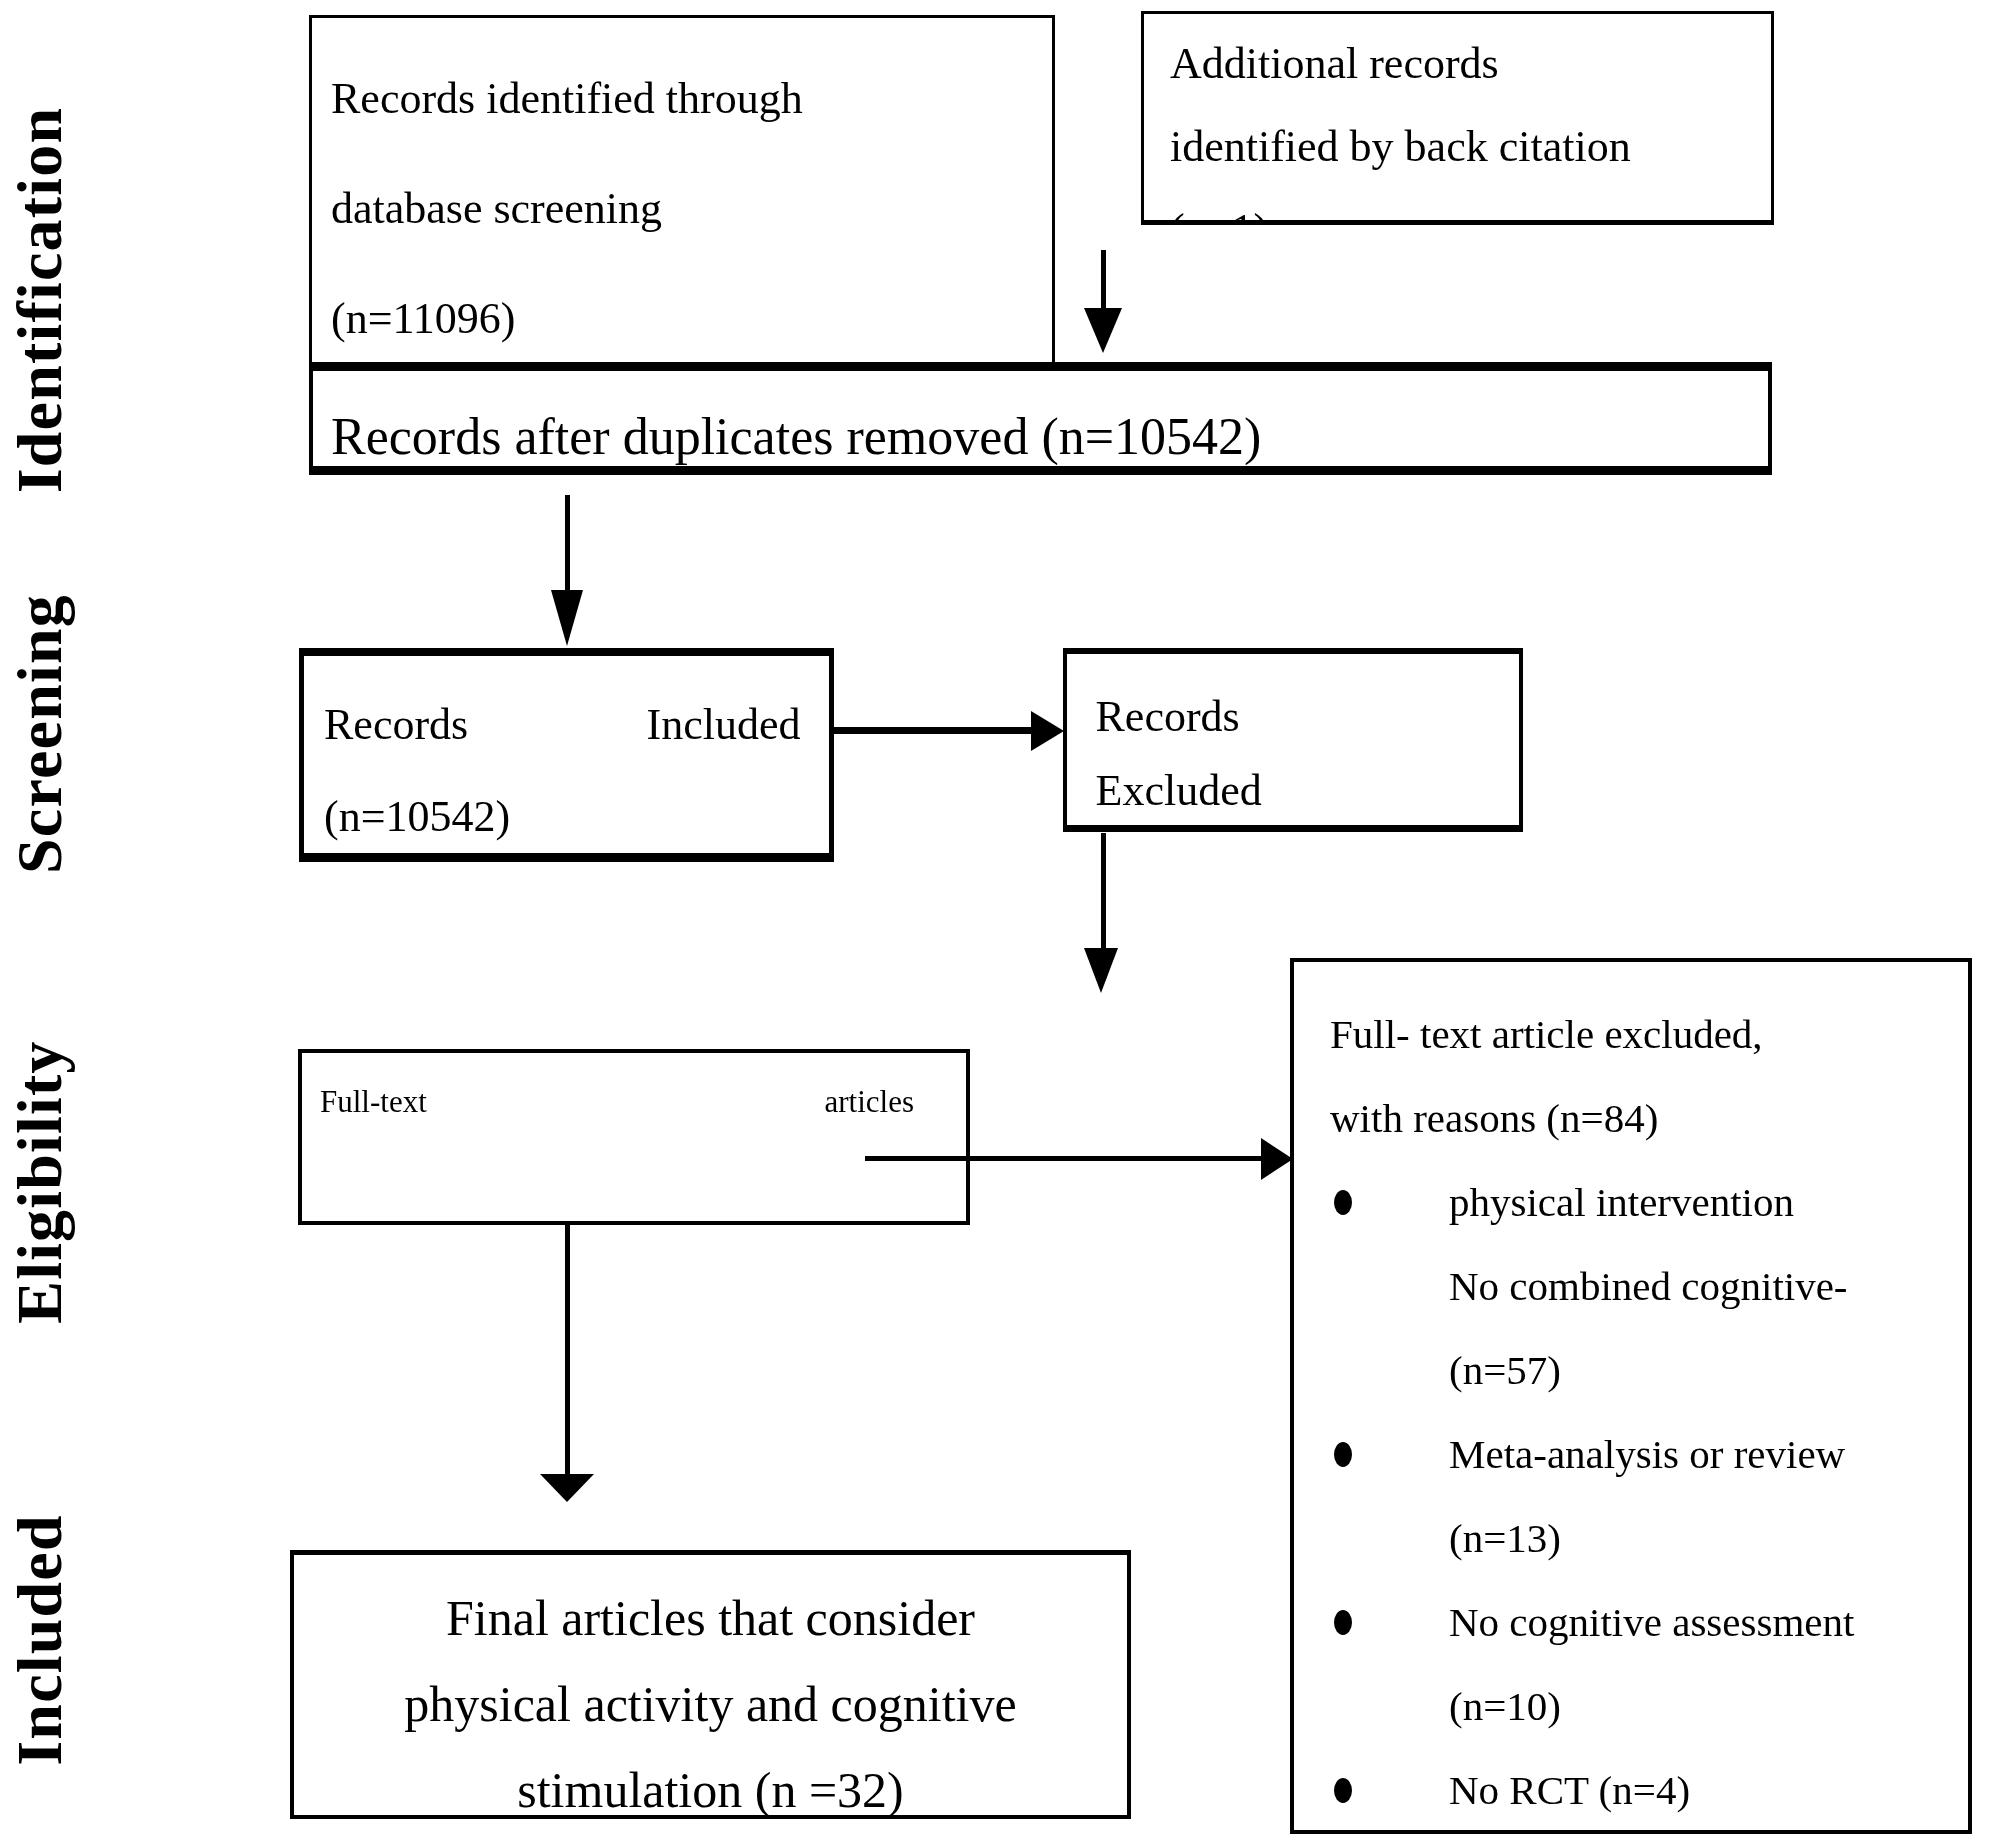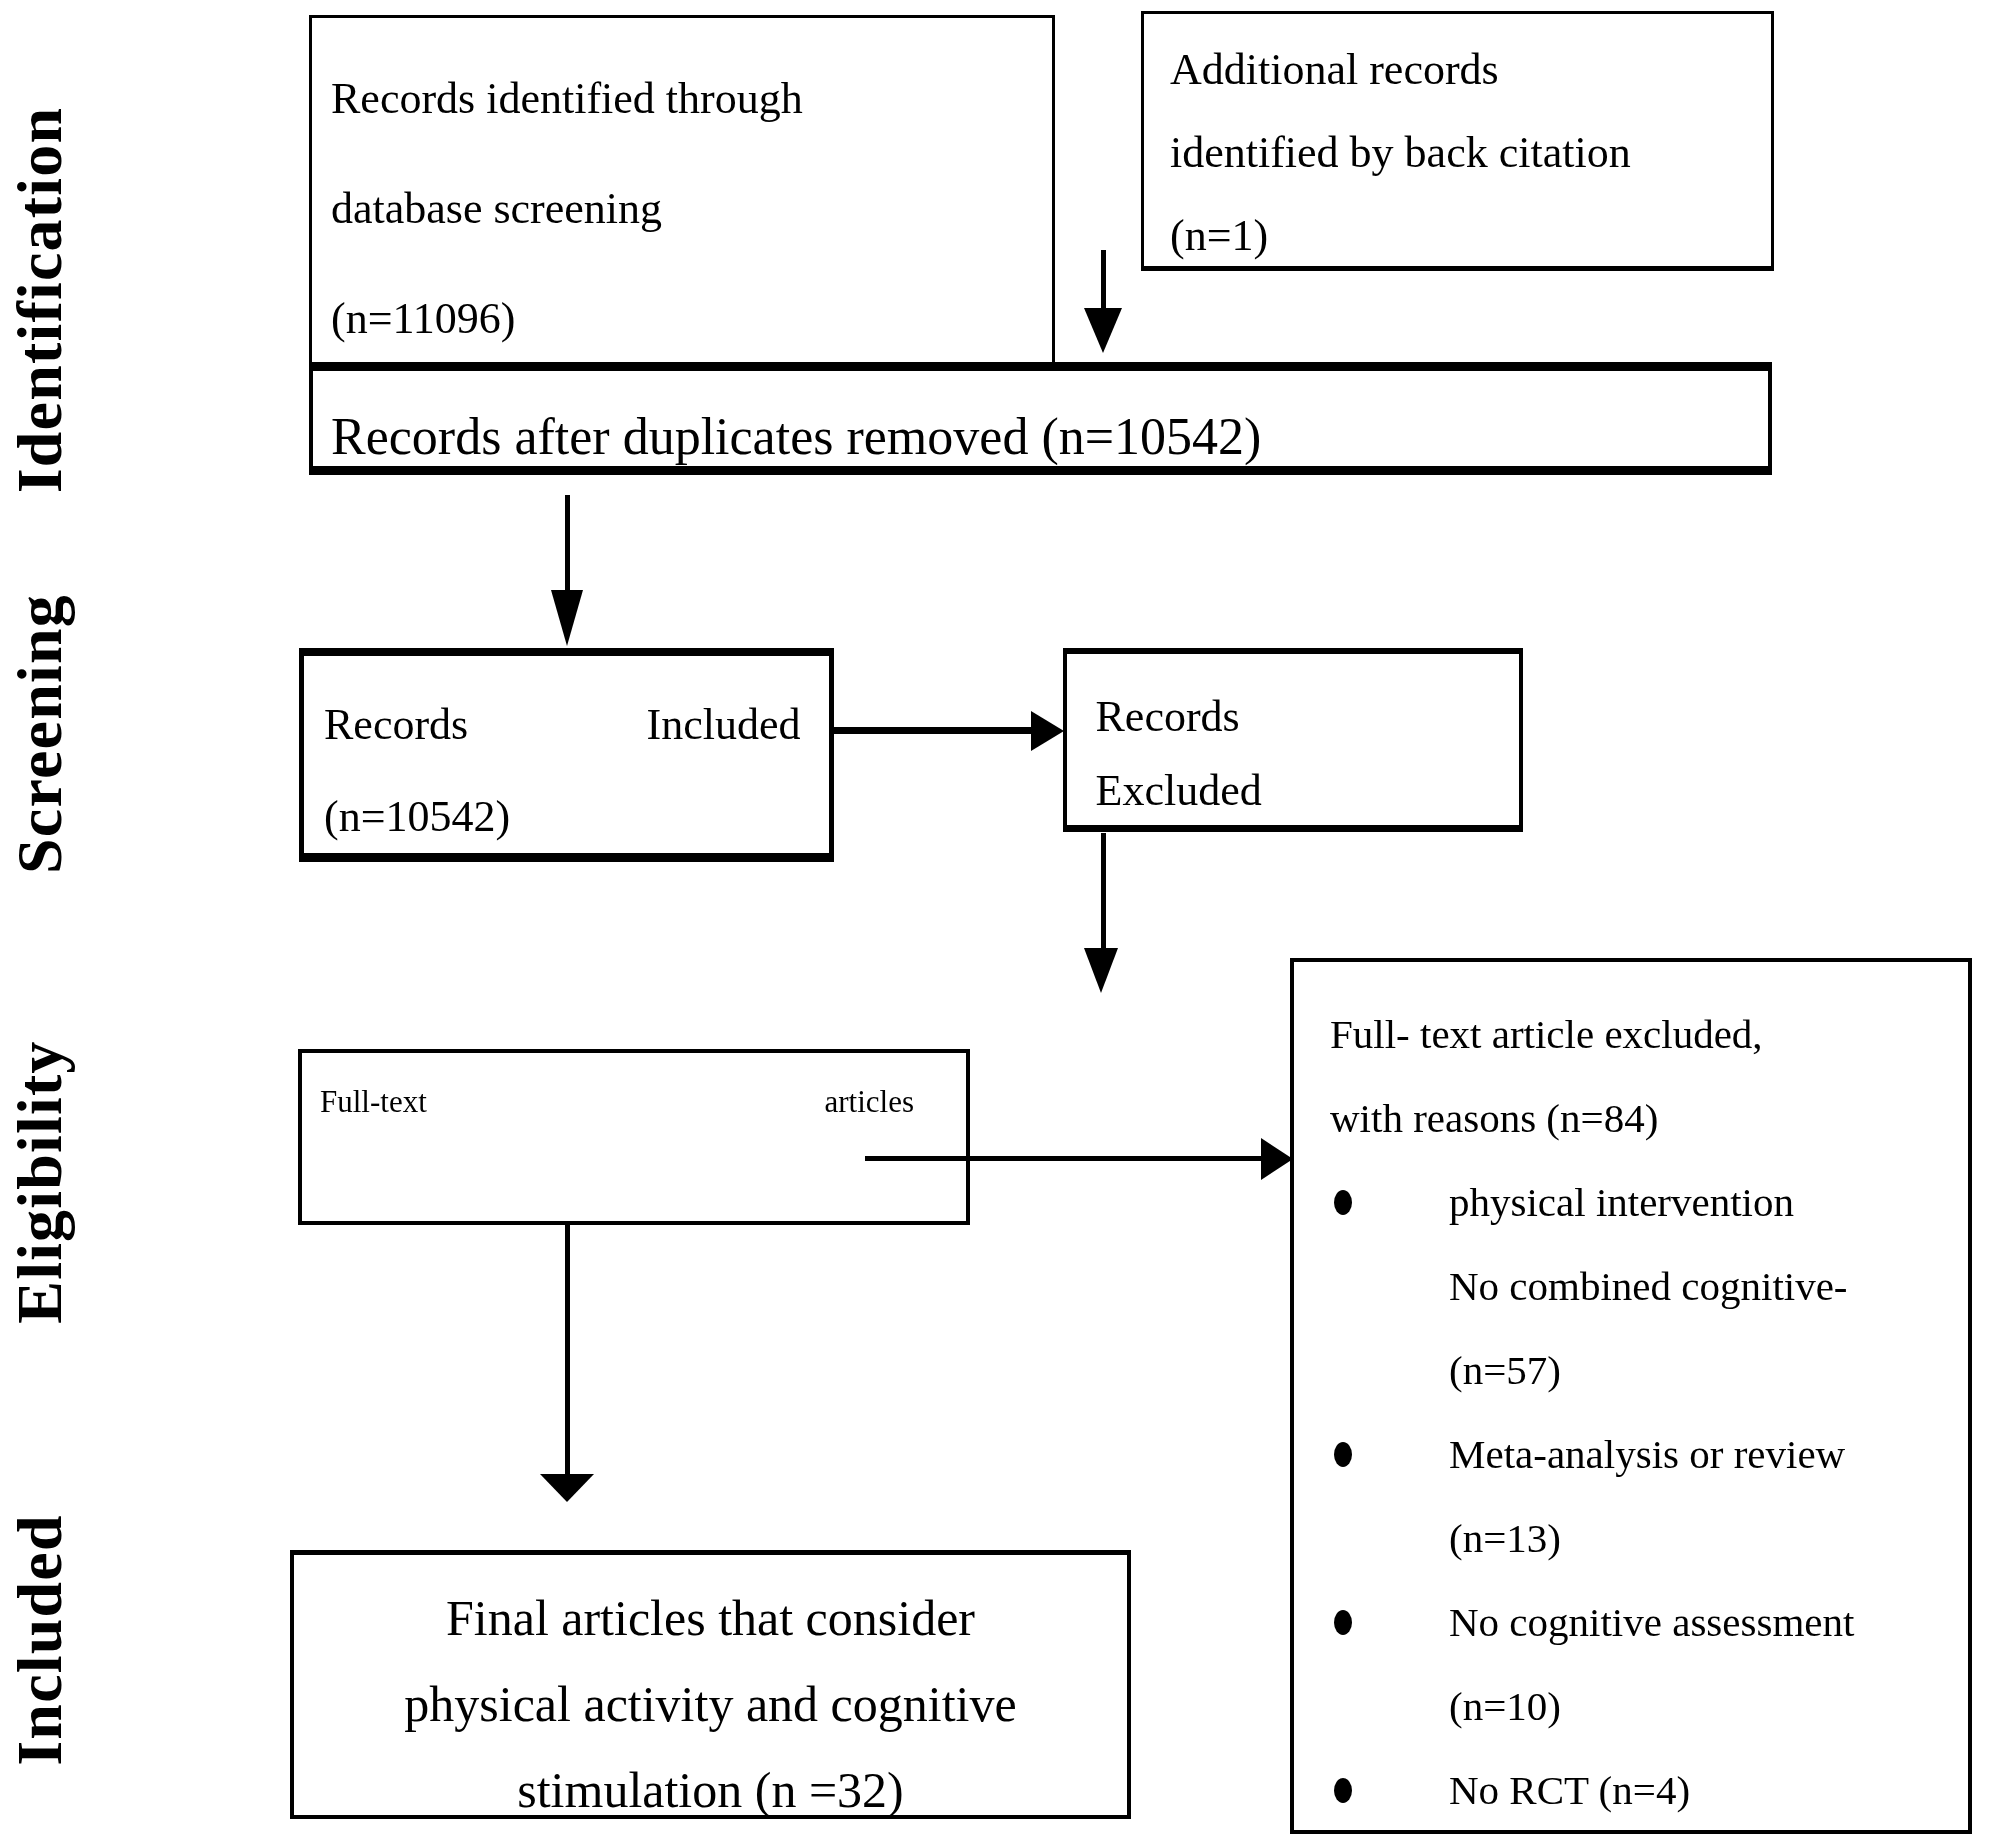--- a/index.html
+++ b/index.html
@@ -50,21 +50,21 @@
   <div class="stage-label" style="left:40px;top:734px;">Screening</div>
   <div class="stage-label" style="left:40px;top:1182px;">Eligibility</div>
   <div class="stage-label" style="left:40px;top:1640px;">Included</div>
 
   <div class="box" style="left:309px;top:15px;width:746px;height:351px;padding:25.5px 12px 0 19px;font-size:44px;line-height:110px;">
     <div class="ln">Records identified through</div>
     <div class="ln">database screening</div>
     <div class="ln">(n=11096)</div>
   </div>
 
-  <div class="box" style="left:1141px;top:10.7px;width:633px;height:260px;border-bottom-width:5.3px;padding:14px 12px 0 26px;font-size:44px;line-height:83px;">
+  <div class="box" style="left:1141px;top:10.7px;width:633px;height:214px;border-bottom-width:5.3px;padding:8px 12px 0 26px;font-size:44px;line-height:83px;">
     <div class="ln">Additional records</div>
     <div class="ln">identified by back citation</div>
     <div class="ln">(n=1)</div>
   </div>
 
   <div class="vline" style="left:1101px;top:250px;width:4.8px;height:59px;"></div>
   <div class="tri" style="left:1084px;top:308px;border-left:19px solid transparent;border-right:19px solid transparent;border-top:45px solid #000000;"></div>
 
   <div class="box" style="left:309px;top:362px;width:1463px;height:113px;border-width:9px 4.8px 9px 4.8px;padding:37px 6px 0 18px;font-size:52px;line-height:58px;">
     <div class="ln">Records after duplicates removed (n=10542)</div>

